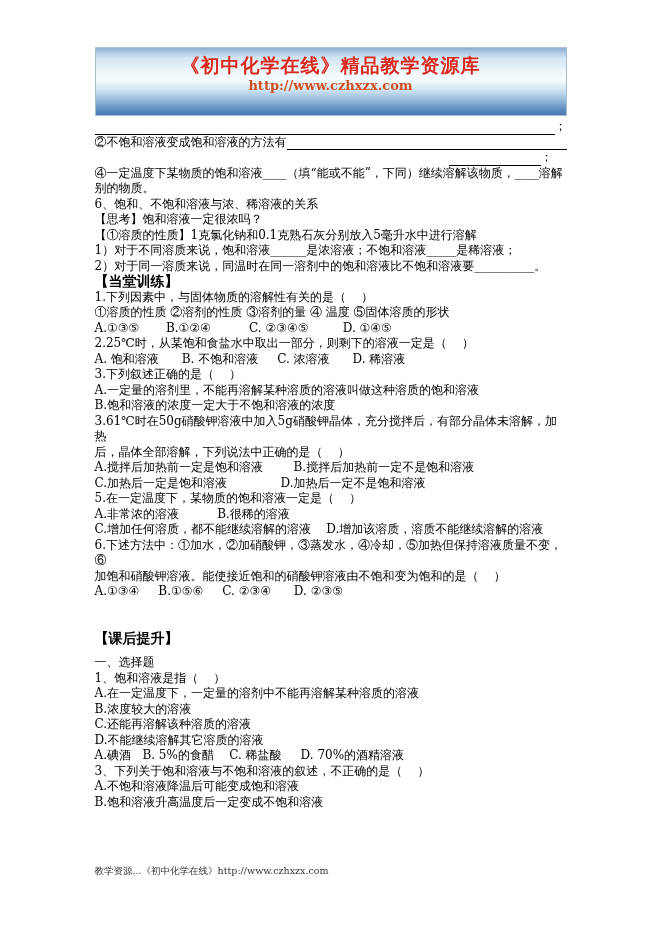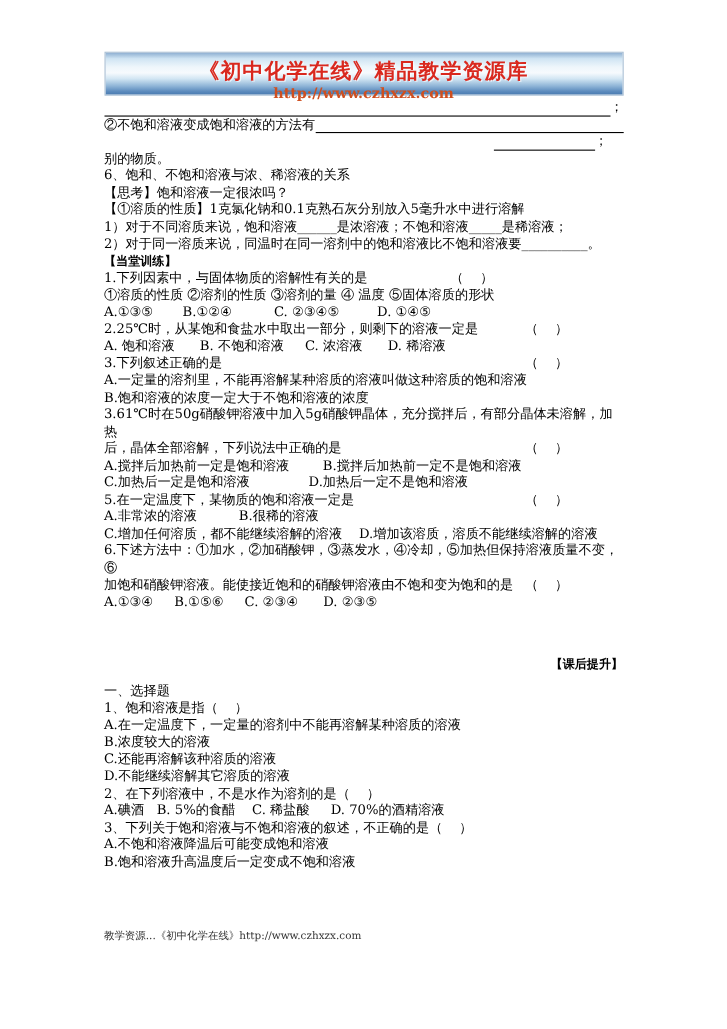--- a/index.html
+++ b/index.html
@@ -5,44 +5,44 @@
   * { margin:0; padding:0; box-sizing:border-box; }
   html, body { width:661px; height:935px; }
   body {
     background:#ffffff;
     font-family:"DejaVu Serif","Liberation Serif",serif;
     color:#000;
     overflow:hidden;
   }
   .page { width:472px; margin:0 auto; padding-top:47px; }
   .banner {
-    height:40px;
+    height:69px;
     background:linear-gradient(180deg,#8fb0d2 0%,#cfe4f3 14%,#eef6fb 34%,#f6fafd 48%,#d2e6f3 62%,#8db3d6 80%,#5d8cbe 92%,#4a7bb0 100%);
     border:1px solid #a9bfd4;
     text-align:center;
     padding-top:5px;
   }
   .banner-title {
     font-size:19px; font-weight:bold; color:#d9281e; letter-spacing:1px;
     text-shadow:1px 1px 0 rgba(255,255,255,0.6);
     line-height:24px;
   }
   .banner-url { font-size:13px; font-weight:bold; color:#cf4f1f; line-height:17px; }
   .content { padding-top:3px; }
   .line { font-size:12px; line-height:15.5px; min-height:15.5px; white-space:pre-wrap; }
   .row { display:flex; align-items:flex-end; }
-  .between { justify-content:space-between; }
+  .between { }
   .endrow { justify-content:flex-end; padding-right:14px; }
   .ul { border-bottom:1px solid #000; }
   .grow { flex:1 1 auto; }
   .ul-right { width:92px; display:inline-block; }
   .paren-lg { margin-right:118px; white-space:pre; }
   .paren { margin-right:50px; white-space:pre; }
-  .h-bold { font-weight:bold; font-size:11px; }
-  .gap-top { margin-top:41px;text-align:right; }
+  .h-bold { font-weight:bold; font-size:14px; }
+  .gap-top { margin-top:31px; }
   .gap-sm { margin-top:9px;font-family:Liberation Serif, serif; }
   .footer { margin-top:54px; font-size:9.5px; line-height:14.5px; color:#333333; }
 </style>
 </head>
 <body>
 
 <div class="page">
 
   <div class="banner">
     <div class="banner-title">《初中化学在线》精品教学资源库</div>
@@ -57,20 +57,21 @@
 
     <div class="line row">
       <span>②不饱和溶液变成饱和溶液的方法有</span><span class="ul grow"></span>
     </div>
 
     <div class="line row endrow">
       <span class="ul ul-right"></span><span>；</span>
     </div>
 
 
+    <div class="line">④一定温度下某物质的饱和溶液____（填“能或不能”，下同）继续溶解该物质，____溶解</div>
     <div class="line">别的物质。</div>
 
     <div class="line">6、饱和、不饱和溶液与浓、稀溶液的关系</div>
     <div class="line">【思考】饱和溶液一定很浓吗？</div>
     <div class="line">【①溶质的性质】1克氯化钠和0.1克熟石灰分别放入5毫升水中进行溶解</div>
     <div class="line">1）对于不同溶质来说，饱和溶液______是浓溶液；不饱和溶液_____是稀溶液；</div>
     <div class="line">2）对于同一溶质来说，同温时在同一溶剂中的饱和溶液比不饱和溶液要__________。</div>
 
     <div class="line h-bold">【当堂训练】</div>
 
@@ -112,21 +113,20 @@
 
     <div class="line h-bold gap-top">【课后提升】</div>
     <div class="line gap-sm">一、选择题</div>
 
     <div class="line">1、饱和溶液是指（    ）</div>
     <div class="line">A.在一定温度下，一定量的溶剂中不能再溶解某种溶质的溶液</div>
     <div class="line">B.浓度较大的溶液</div>
     <div class="line">C.还能再溶解该种溶质的溶液</div>
     <div class="line">D.不能继续溶解其它溶质的溶液</div>
 
-    <div class="line">2、在下列溶液中，不是水作为溶剂的是（    ）</div>
     <div class="line">A.碘酒   B. 5%的食醋    C. 稀盐酸     D. 70%的酒精溶液</div>
 
     <div class="line">3、下列关于饱和溶液与不饱和溶液的叙述，不正确的是（    ）</div>
     <div class="line">A.不饱和溶液降温后可能变成饱和溶液</div>
     <div class="line">B.饱和溶液升高温度后一定变成不饱和溶液</div>
 
     <div class="footer">
       <div><span>教学资源...《初中化学在线》</span><span>http://www.czhxzx.com</span></div>
     </div>
 

